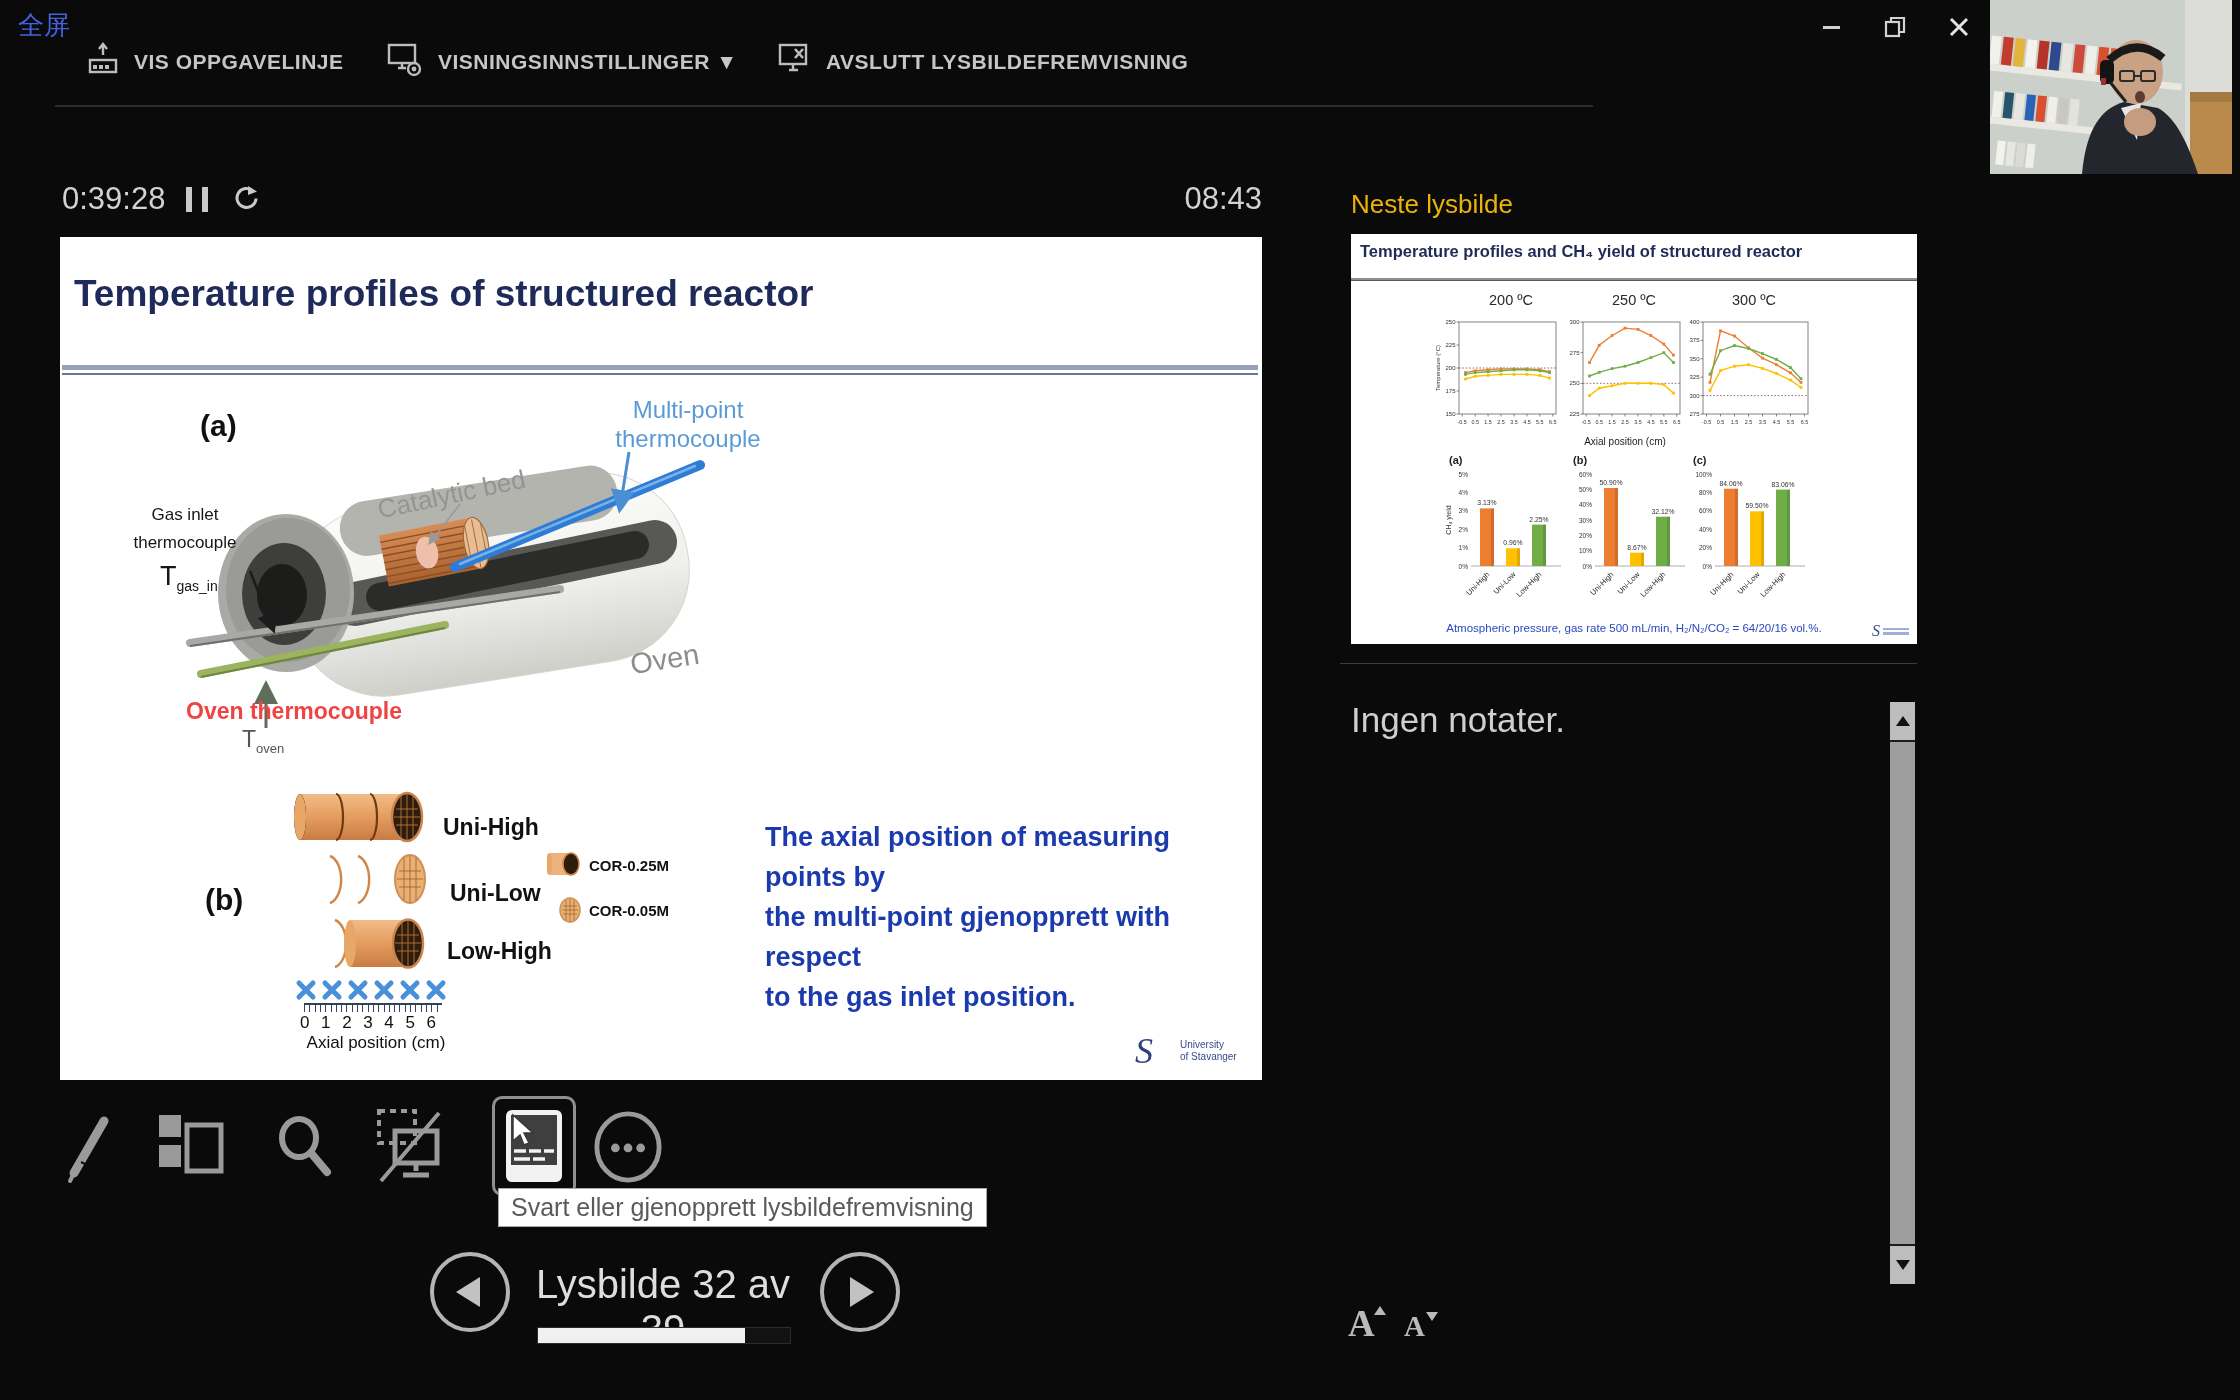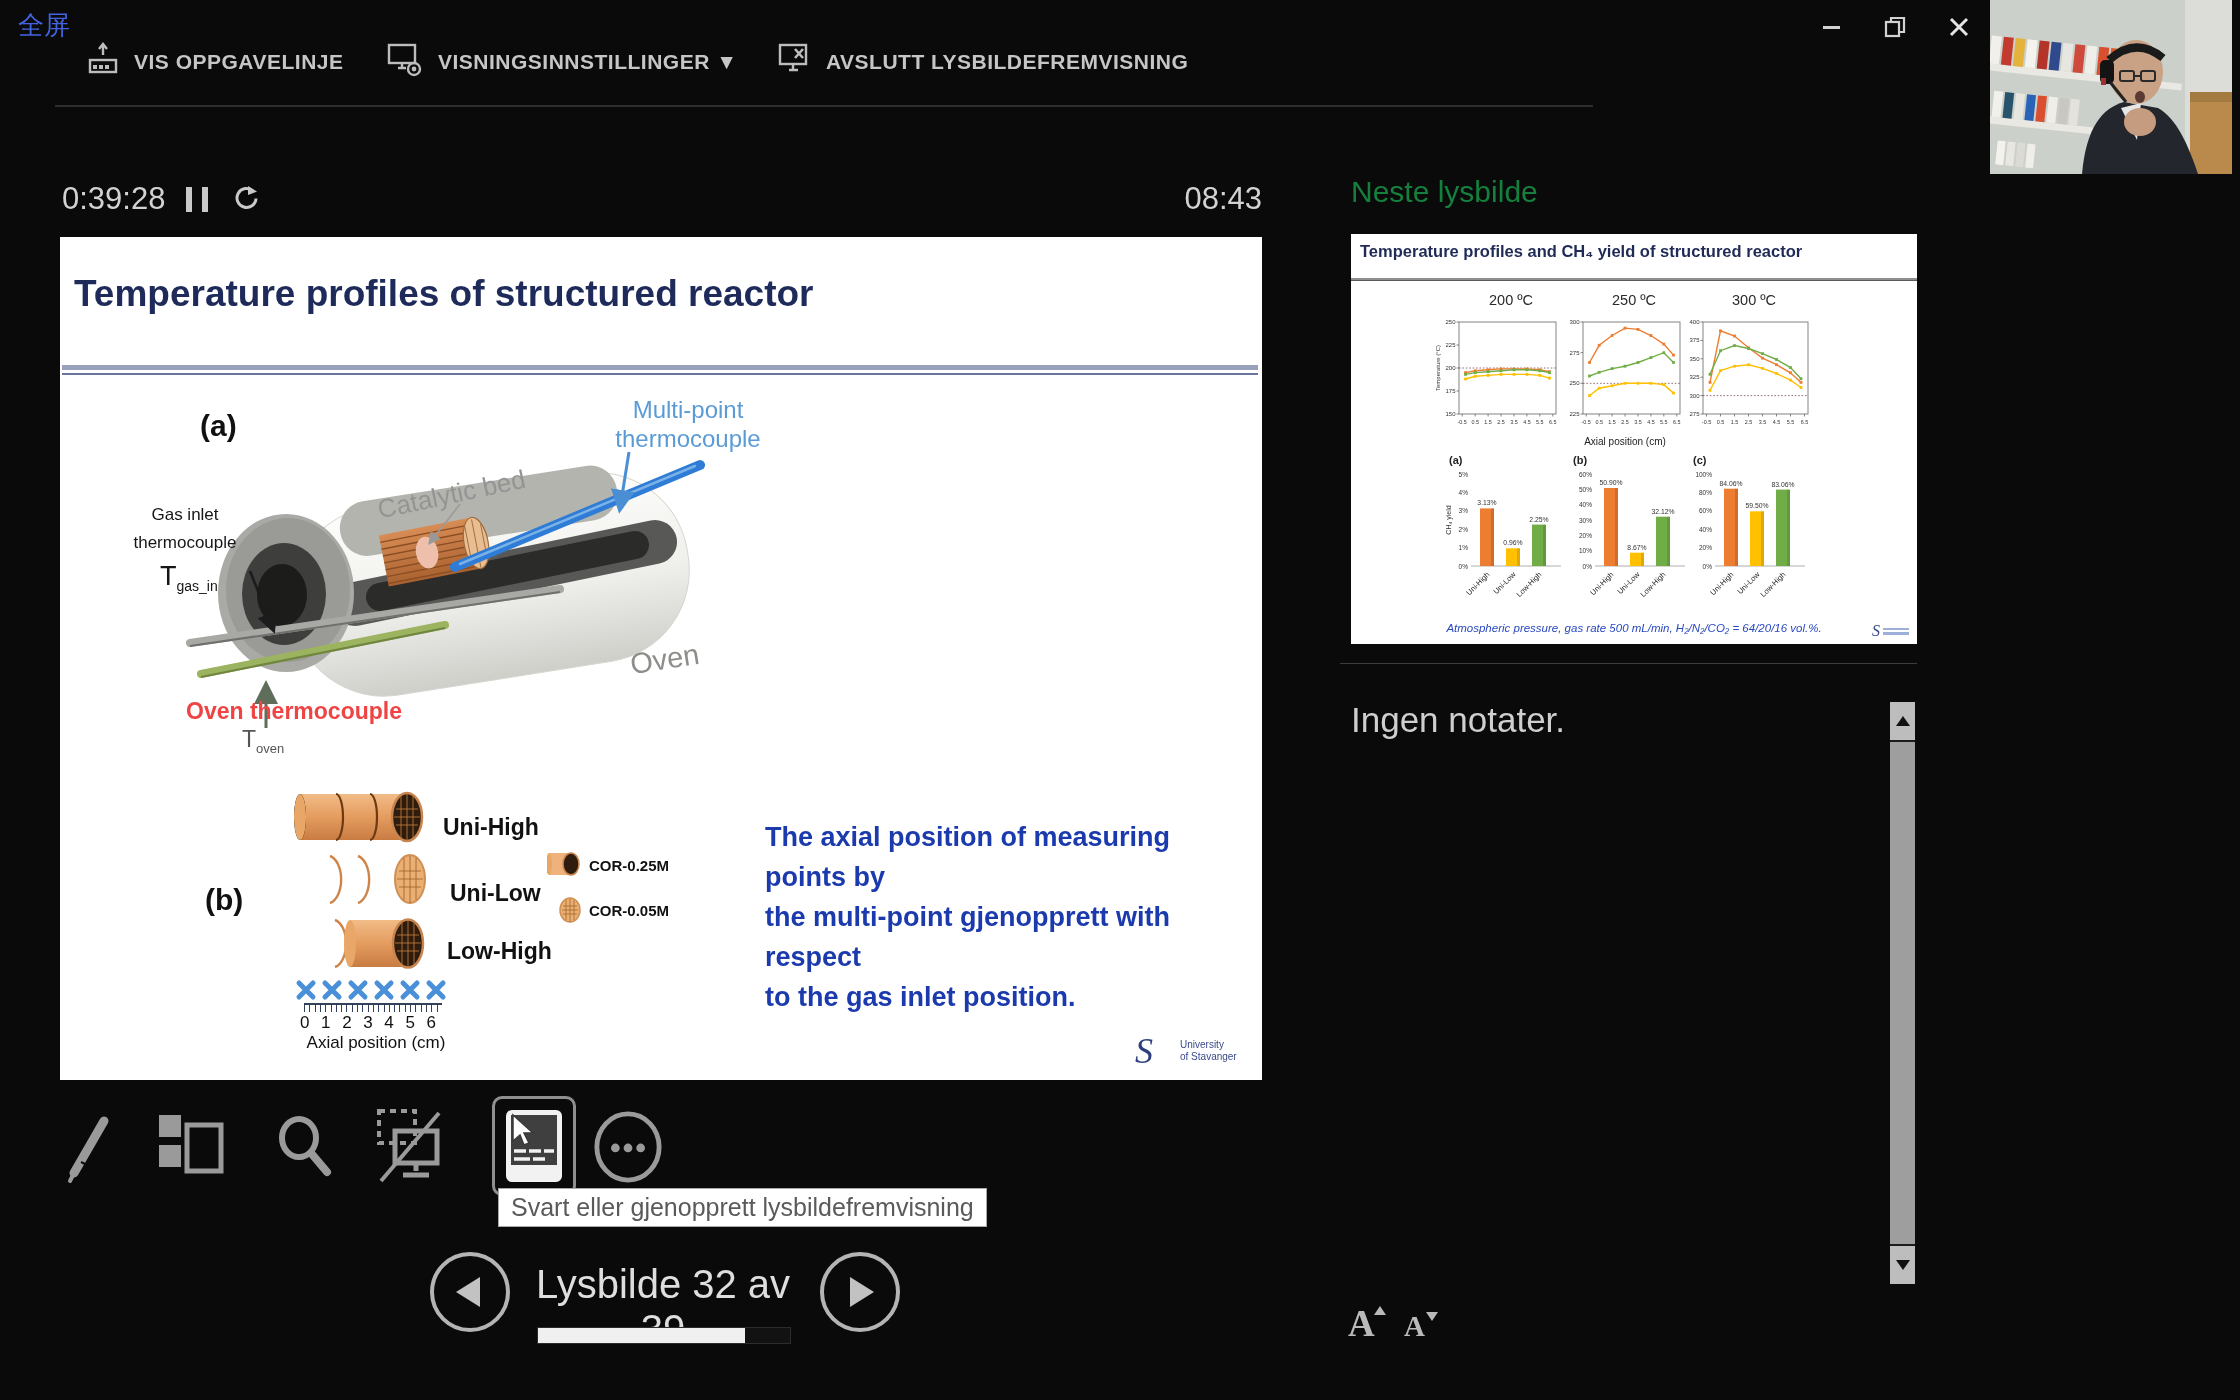--- a/index.html
+++ b/index.html
@@ -50,27 +50,27 @@
            font-size:25px;padding:4px 12px;white-space:nowrap;}
   
   .nav-circle{top:1252px;width:72px;height:72px;border:4px solid #b4b4b4;border-radius:50%;
               display:flex;align-items:center;justify-content:center;}
   .tri-left{width:0;height:0;border-top:15px solid transparent;border-bottom:15px solid transparent;border-right:24px solid #c2c2c2;margin-right:4px;}
   .tri-right{width:0;height:0;border-top:15px solid transparent;border-bottom:15px solid transparent;border-left:24px solid #c2c2c2;margin-left:4px;}
   .nav-label{left:532px;top:1262px;width:262px;text-align:center;font-size:40px;color:#dedede;font-weight:300;}
   .progress{left:537px;top:1327px;width:252px;height:15px;background:#121212;border:1px solid #2c2c2c;}
   .progress-fill{height:100%;background:#f0f0f0;}
   
-  .next-header{left:1351px;top:175px;font-size:30px;color:#15803d;}
+  .next-header{left:1351px;top:189px;font-size:26px;color:#eab308;}
   #preview{left:1351px;top:234px;width:566px;height:410px;background:#fff;color:#111;}
   .pv-title{left:9px;top:8px;font-size:16.5px;font-weight:bold;color:#1f2a56;}
   .pv-rule{left:0;top:44px;width:566px;height:2px;background:#8f8f8f;border-bottom:1px solid #5a5a5a;}
   .pv-ctitle{top:58px;width:90px;text-align:center;font-size:14.5px;font-weight:normal;color:#2a2a2a;}
   .pv-xlabel{left:206px;top:202px;width:136px;text-align:center;font-size:10px;color:#222;}
-  .pv-caption{left:0;top:388px;width:566px;text-align:center;font-size:11.5px;font-style:italic;color:#2848c0;}
+  .pv-caption{left:0;top:388px;width:566px;text-align:center;font-size:11.5px;color:#2848c0;}
   .panel-divider{left:1340px;top:663px;width:577px;height:1px;background:#3c3c3c;}
   .notes{left:1351px;top:700px;font-size:35px;color:#cfcfcf;font-weight:300;}
   
   .sb-track{left:1890px;top:702px;width:25px;height:582px;background:#1b1b1b;}
   .sb-btn{left:1890px;width:25px;height:38px;background:#bdbdbd;display:flex;align-items:center;justify-content:center;}
   .sb-thumb{left:1890px;top:742px;width:25px;height:502px;background:#9e9e9e;}
   .tri-up{width:0;height:0;border-left:7px solid transparent;border-right:7px solid transparent;border-bottom:10px solid #111;}
   .tri-down{width:0;height:0;border-left:7px solid transparent;border-right:7px solid transparent;border-top:10px solid #111;}
   .font-btn{font-family:"Liberation Serif",serif;font-weight:bold;color:#b9b9b9;position:absolute;}
   .fb-tri{position:absolute;width:0;height:0;}

